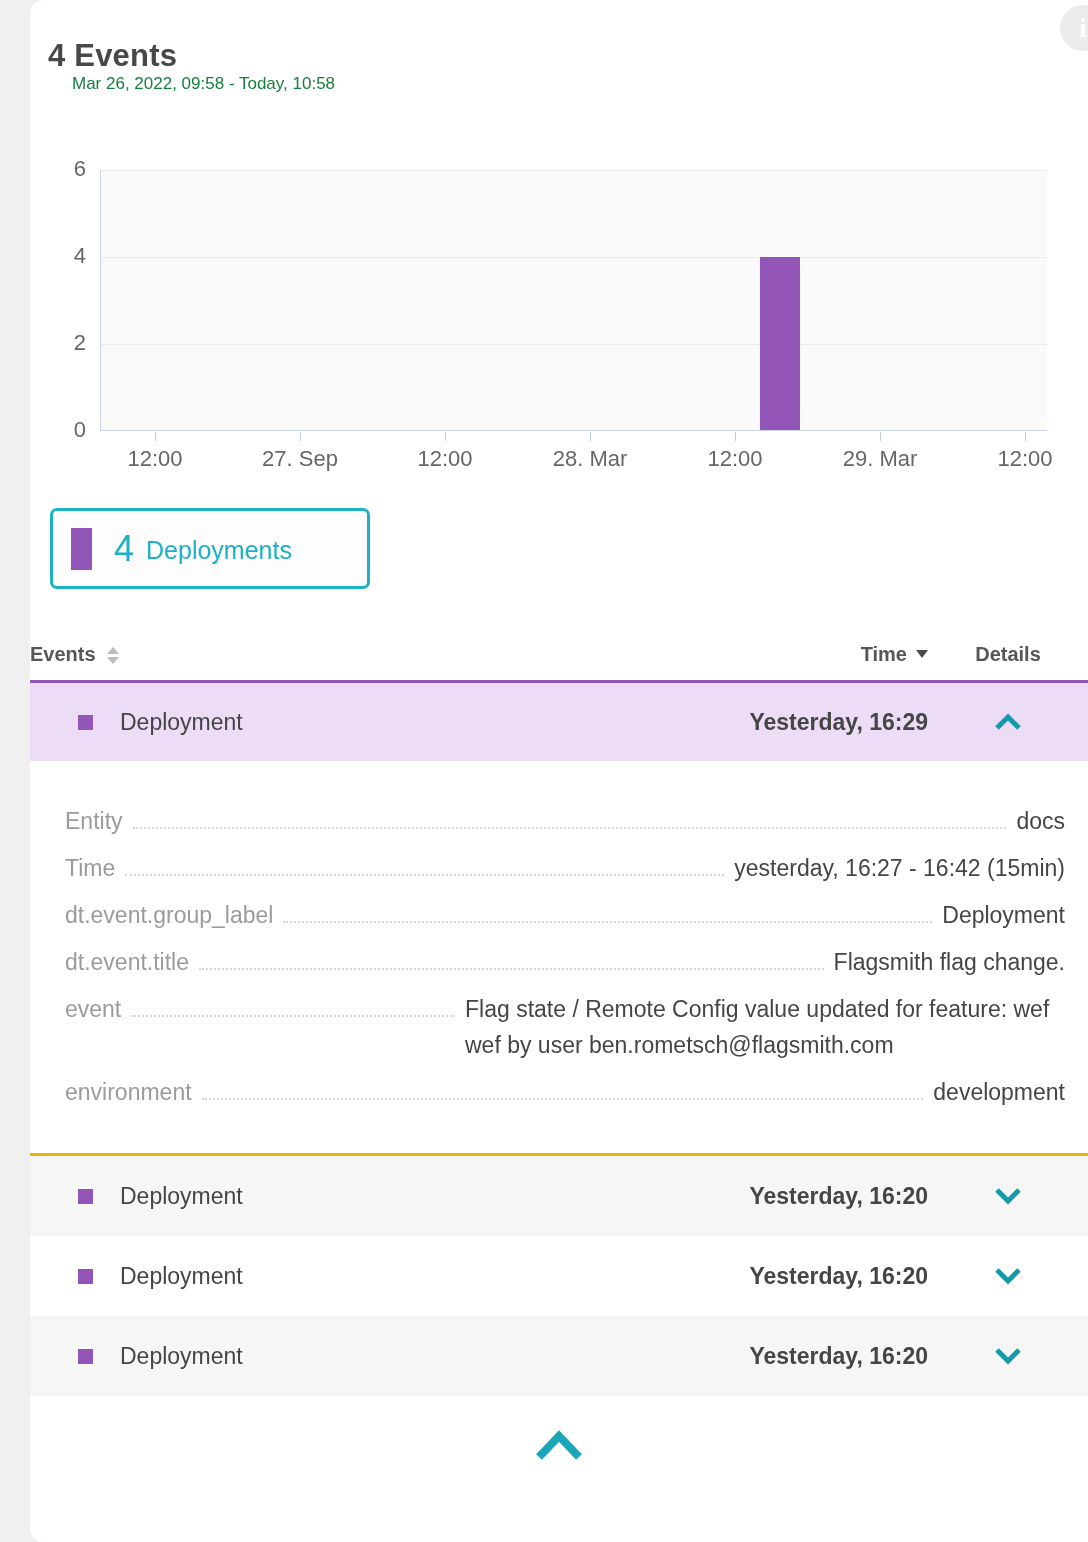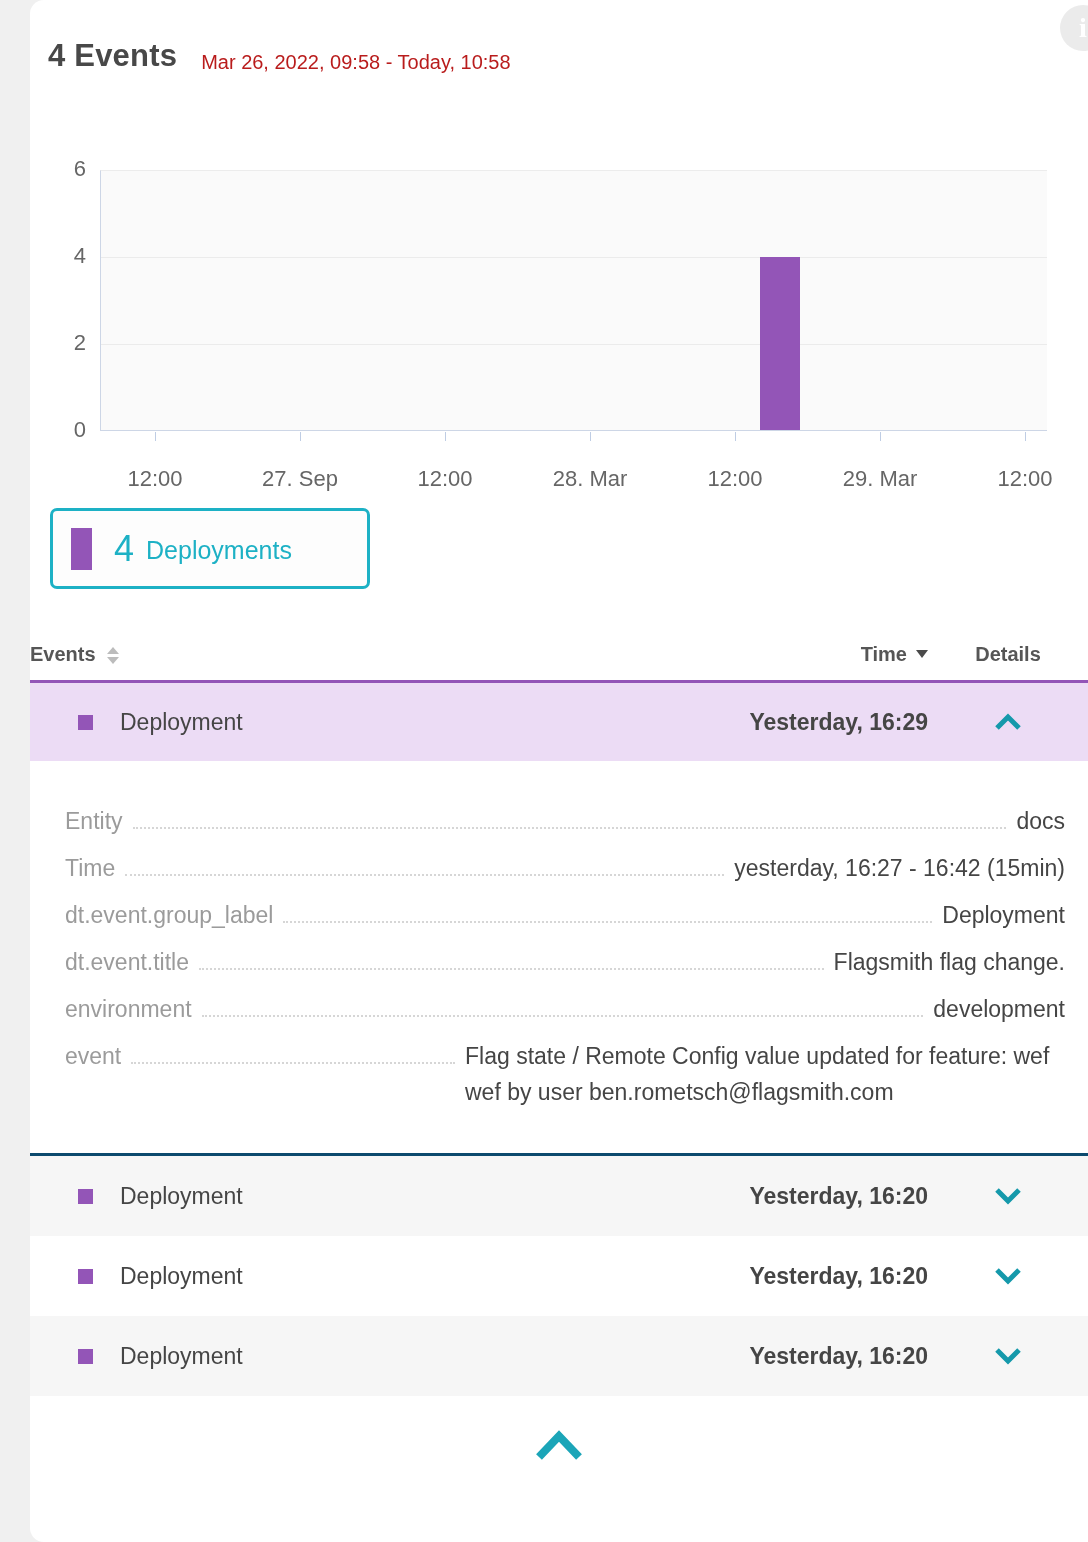--- a/index.html
+++ b/index.html
@@ -13,38 +13,38 @@
     position:absolute; left:30px; top:0; right:0; bottom:0; background:#fff;
     border-radius:14px 0 0 14px;
   }
   
   .info-icon {
     position:absolute; top:5px; right:-18px; width:46px; height:46px; border-radius:50%;
     background:#ebebeb; color:#fff; display:flex; align-items:center; justify-content:center;
     font-size:28px; font-weight:bold; font-family:"Liberation Serif", serif;
   }
   
-  .hdr { position:absolute; left:18px; top:38px; display:flex; align-items:flex-end; }
+  .hdr { position:absolute; left:18px; top:38px; display:flex; align-items:flex-start;flex-direction:column; }
   .hdr .title { font-size:31px; font-weight:bold; color:#484848; letter-spacing:.2px; }
-  .hdr .range { font-size:20px; color:#b91c1c; margin-left:24px; }
+  .hdr .range { font-size:17px; color:#15803d; margin-left:24px; }
   
   .plot {
     position:absolute; left:70px; top:170px; width:947px; height:261px;
     background:#fafafa; border-left:1px solid #cdd6e6; border-bottom:1px solid #cdd6e6;
     border-top:1px solid #ececec;
   }
   .gridline { position:absolute; left:0; right:0; height:0; border-top:1px solid #ebebeb; }
   .gl-4 { top:33.33%; } .gl-2 { top:66.66%; }
   .bar {
     position:absolute; left:659px; bottom:0; width:40px; background:#9355b7;
   }
   .ylab { position:absolute; width:56px; text-align:right; font-size:22px; color:#666; left:0; }
   .y6 { top:156px; } .y4 { top:243px; } .y2 { top:330px; } .y0 { top:417px; }
   .xtick { position:absolute; top:432px; width:1px; height:9px; background:#bfcde4; }
-  .xlab { position:absolute; top:446px; width:140px; text-align:center; font-size:22px; color:#666;margin-top:20px; }
+  .xlab { position:absolute; top:446px; width:140px; text-align:center; font-size:22px; color:#666; }
   
   .legend {
     position:absolute; left:20px; top:508px; width:320px; height:81px;
     background:#fdfdfd; border:3px solid #1db1c5; border-radius:7px;
     display:flex; align-items:center; padding:0 18px; cursor:pointer;
   }
   .legend .swatch { width:21px; height:42px; background:#9355b7; margin-right:22px; }
   .legend .count { font-size:36px; color:#1db1c5; margin-right:12px; }
   .legend .lbl { font-size:25px; color:#1db1c5; position:relative; top:2px; }
   
@@ -60,21 +60,21 @@
   .col-details { width:160px; display:flex; justify-content:center; }
   .row { display:flex; align-items:center; height:80px; padding-left:48px; cursor:pointer; }
   .row .sq { width:15px; height:15px; background:#9355b7; margin-right:27px; }
   .row .etype { font-size:23px; color:#454545; }
   .row .etime { font-size:23px; font-weight:bold; color:#454545; }
   .row-expanded { border-top:3px solid #9355b7; background:#ecdcf5; height:81px; }
   .row-g { background:#f6f6f6; }
   .row-w { background:#fff; }
   .chev { display:block; }
   
-  .details { background:#fff; border-bottom:3px solid #0c4a6e; padding:44px 23px 30px 35px; }
+  .details { background:#fff; border-bottom:3px solid #eab308; padding:44px 23px 30px 35px; }
   .kv { display:flex; align-items:flex-start; margin-bottom:13px; font-size:23px; line-height:33px; }
   .kv .k { color:#9b9b9b; white-space:nowrap; }
   .kv .leader { flex:1; height:24px; border-bottom:2px dotted #d6d6d6; margin:0 10px; min-width:40px; }
   .kv .v { color:#454545; text-align:left; max-width:600px; word-break:break-all; line-height:36px; margin-top:-2px; }
   
   .collapse-wrap { display:flex; justify-content:center; margin-top:34px; }
   .collapse-btn { background:none; border:none; cursor:pointer; padding:0; }
 </style>
 </head>
 <body>
@@ -166,28 +166,28 @@
           <span class="k">dt.event.group_label</span>
           <span class="leader"></span>
           <span class="v">Deployment</span>
         </div>
         <div class="kv">
           <span class="k">dt.event.title</span>
           <span class="leader"></span>
           <span class="v">Flagsmith flag change.</span>
         </div>
         <div class="kv">
+          <span class="k">event</span>
+          <span class="leader"></span>
+          <span class="v">Flag state / Remote Config value updated for feature: wefwef by user ben.rometsch@flagsmith.com</span>
+        </div>
+        <div class="kv">
           <span class="k">environment</span>
           <span class="leader"></span>
           <span class="v">development</span>
-        </div>
-        <div class="kv">
-          <span class="k">event</span>
-          <span class="leader"></span>
-          <span class="v">Flag state / Remote Config value updated for feature: wefwef by user ben.rometsch@flagsmith.com</span>
         </div>
       </div>
 
       <div class="row row-g">
         <span class="sq"></span>
         <span class="etype">Deployment</span>
         <span class="spacer"></span>
         <span class="etime">Yesterday, 16:20</span>
         <span class="col-details">
           <svg class="chev" width="28" height="18" viewBox="0 0 28 18">

